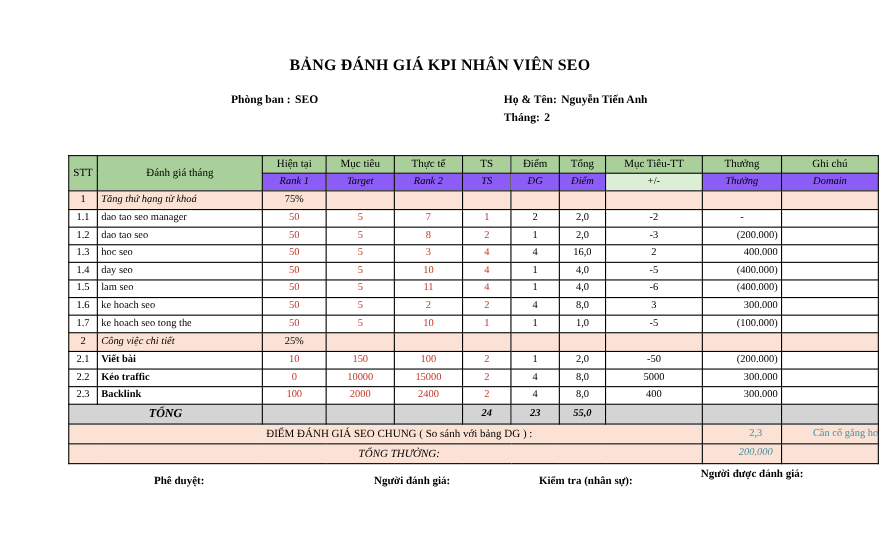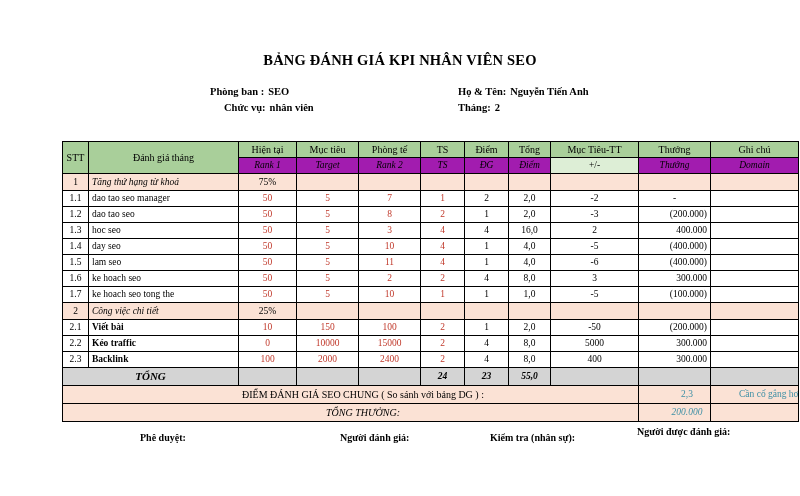--- a/index.html
+++ b/index.html
@@ -88,21 +88,21 @@
 
   
   .hdr1 {
     background: #a9cf9a;
     text-align: center;
     font-weight: bold;
     font-size: 10px;
     height: 23px;
   }
   .hdr2 {
-    background: #a21caf;
+    background: #8b5cf6;
     text-align: center;
     font-weight: bold;
     font-style: italic;
     font-size: 9.5px;
     height: 15px;
   }
   .hdr2-plain {
     background: #ddeed6;
     text-align: center;
     font-weight: normal;
@@ -223,24 +223,20 @@
 
 <div class="page">
 
   <div class="doc-title">BẢNG ĐÁNH GIÁ KPI NHÂN VIÊN SEO</div>
 
   <div class="meta">
     <div class="meta-left">
       <div class="meta-row">
         <span class="meta-label">Phòng ban :</span>
         <span class="meta-value">SEO</span>
-      </div>
-      <div class="meta-row indent">
-        <span class="meta-label">Chức vụ:</span>
-        <span class="meta-value">nhân viên</span>
       </div>
     </div>
     <div class="meta-right">
       <div class="meta-row">
         <span class="meta-label">Họ &amp; Tên:</span>
         <span class="meta-value">Nguyễn Tiến Anh</span>
       </div>
       <div class="meta-row">
         <span class="meta-label">Tháng:</span>
         <span class="meta-value">2</span>
@@ -261,21 +257,21 @@
       <col style="width:88px">
       <col style="width:72px">
       <col style="width:88px">
     </colgroup>
     <thead>
       <tr>
         <th class="hdr1" rowspan="2">STT</th>
         <th class="hdr1" rowspan="2">Đánh giá tháng</th>
         <th class="hdr1">Hiện tại</th>
         <th class="hdr1">Mục tiêu</th>
-        <th class="hdr1">Phòng tế</th>
+        <th class="hdr1">Thực tế</th>
         <th class="hdr1">TS</th>
         <th class="hdr1">Điểm</th>
         <th class="hdr1">Tổng</th>
         <th class="hdr1">Mục Tiêu-TT</th>
         <th class="hdr1">Thưởng</th>
         <th class="hdr1">Ghi chú</th>
       </tr>
       <tr>
         <th class="hdr2">Rank 1</th>
         <th class="hdr2">Target</th>

